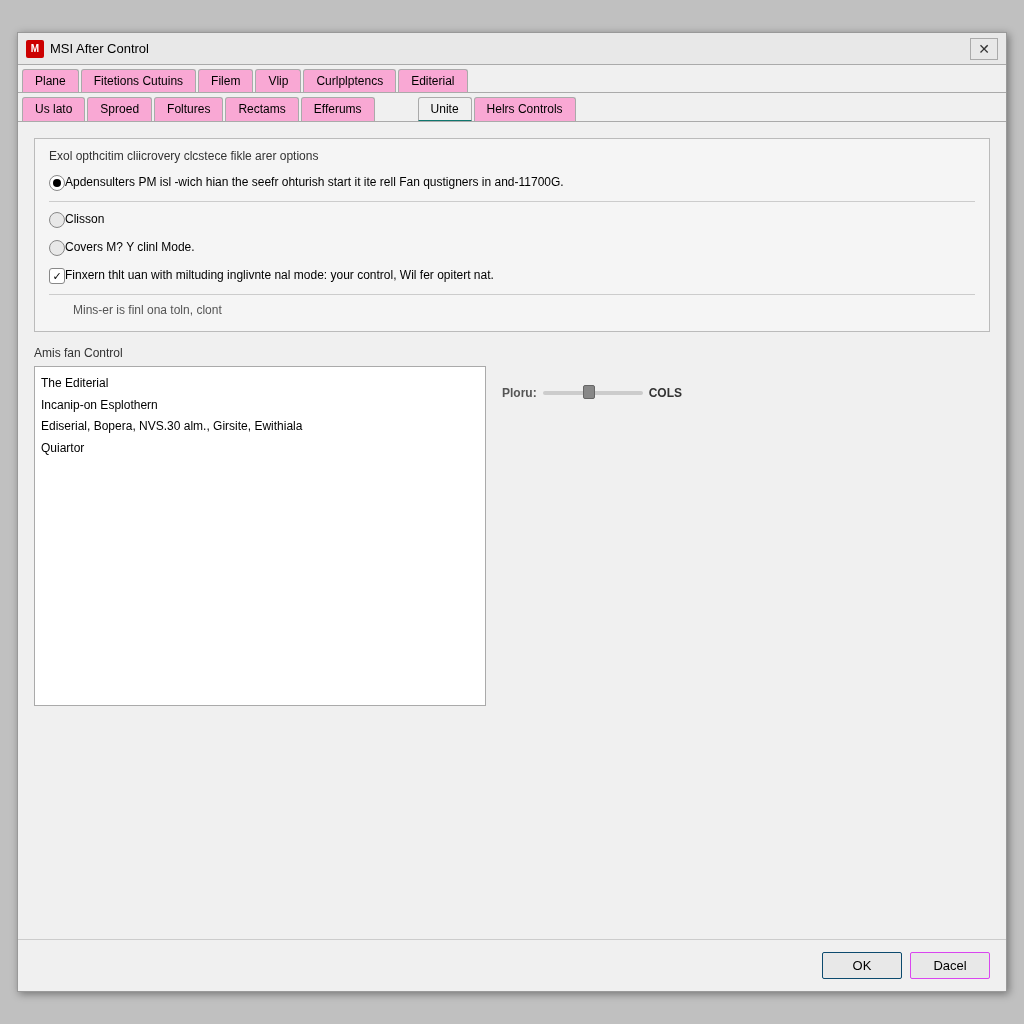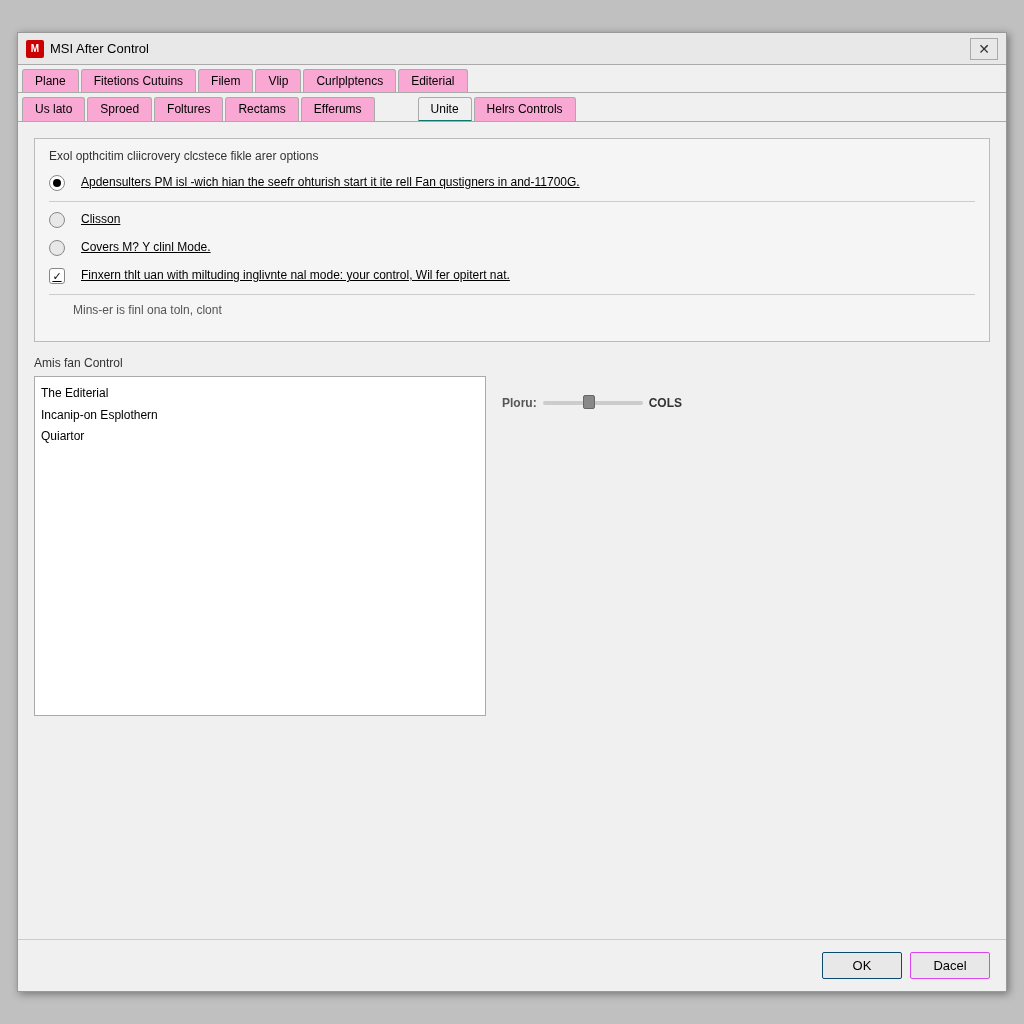--- a/index.html
+++ b/index.html
@@ -109,23 +109,22 @@
     .section-label {
       font-size: 12px;
       color: #333;
       margin-bottom: 10px;
     }
 
     
     .option-item {
       display: flex;
       align-items: flex-end;
-      gap: 16px;
+      gap: 0;
       margin-bottom: 10px;
-      text-decoration: underline;
     }
     .option-text {
       font-size: 12px;
       color: #000;
       line-height: 1.5;
     }
     .radio-custom, .check-custom {
       width: 16px;
       height: 16px;
       border: 1px solid #888;
@@ -165,21 +164,20 @@
     .separator-line {
       border: none;
       border-top: 1px solid #ccc;
       margin: 6px 0 8px 0;
     }
 
     .sub-text {
       font-size: 12px;
       color: #555;
       margin-left: 24px;
-      margin-bottom: 10px;
     }
 
     
     .fan-section-label {
       font-size: 12px;
       color: #333;
       margin-bottom: 6px;
     }
     .fan-section-body {
       display: flex;
@@ -323,20 +321,21 @@
       <div class="sub-text">Mins-er is finl ona toln, clont</div>
     </div>
 
     <div>
       <div class="fan-section-label">Amis fan Control</div>
       <div class="fan-section-body">
 
         <div class="fan-list-box">
           <div>The Editerial</div>
           <div>Incanip-on Esplothern</div>
+          <div>Ediserial, Bopera, NVS.30 alm., Girsite, Ewithiala</div>
           <div>Quiartor</div>
         </div>
 
         <div class="fan-controls-right">
           <div class="slider-row">
             <span class="slider-label">Ploru:</span>
             <div class="slider-track">
               <div class="slider-thumb"></div>
             </div>
             <span class="slider-unit">COLS</span>

